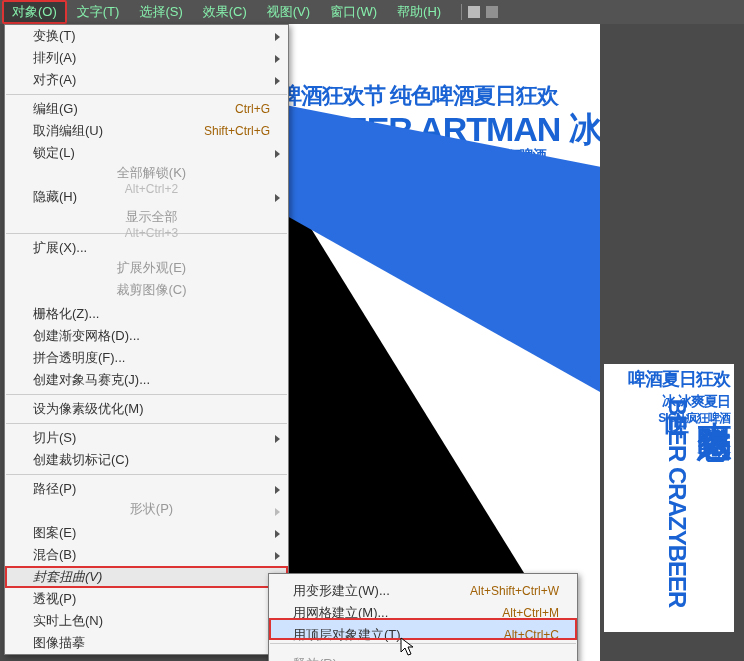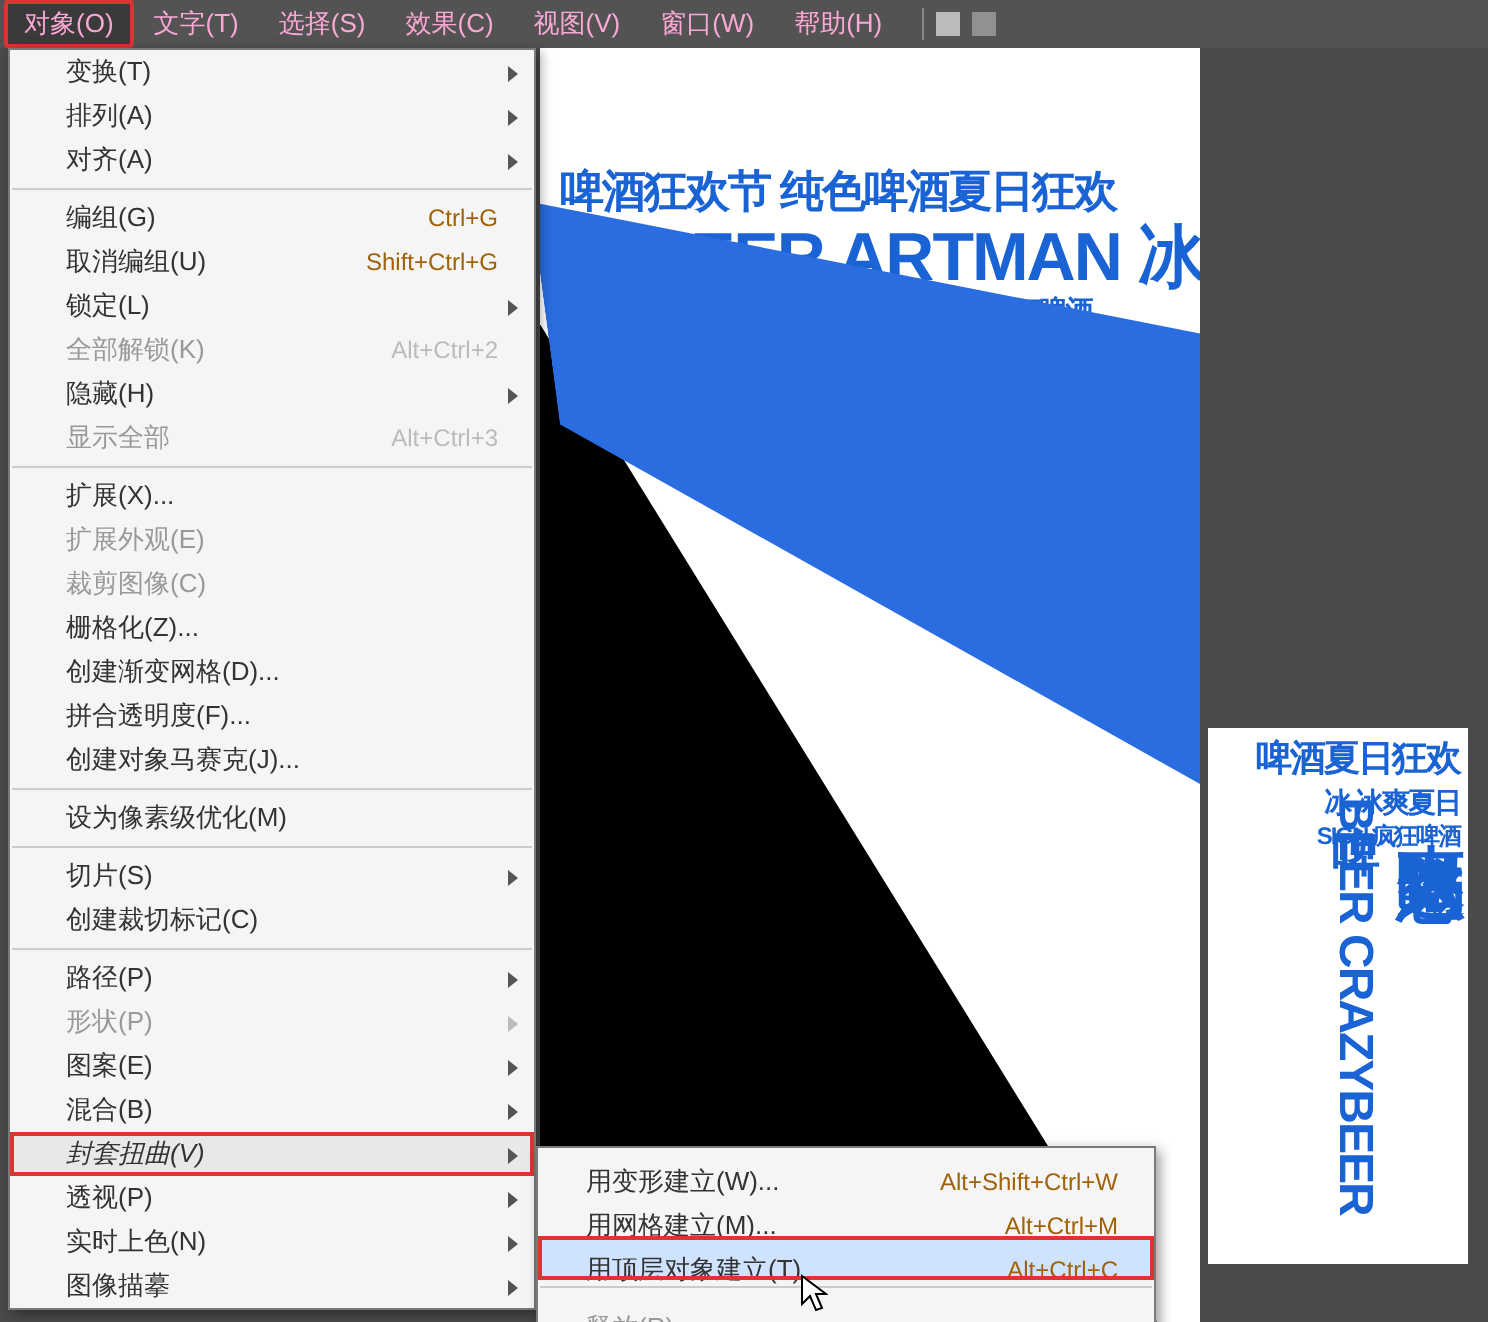--- a/index.html
+++ b/index.html
@@ -11,21 +11,21 @@
     overflow: hidden;
     position: relative;
   }
 
   
   .menubar {
     height: 24px;
     background: #535353;
     display: flex;
     align-items: center;
-    color: #f9a8d4;
+    color: #86efac;
     padding-left: 2px;
   }
   .menubar .mitem {
     padding: 3px 10px;
     cursor: default;
   }
   .menubar .mitem.active {
     background: #3a3a3a;
     border: 2px solid #d33;
     border-radius: 2px;
@@ -82,35 +82,35 @@
     transform: skewY(26deg) rotate(-8deg);
     clip-path: polygon(0 20%, 100% 0, 100% 75%, 0 45%);
   }
   .paper-right .rr { position: absolute; right: 4px; }
   .vtext { writing-mode: vertical-rl; }
 
   
   .dropdown {
     position: absolute;
     left: 4px; top: 24px;
-    width: 264px;
+    width: 285px;
     background: #f5f5f5;
     border: 1px solid #7a7a7a;
     color: #333;
     box-shadow: 2px 2px 6px rgba(0,0,0,0.4);
   }
   .dropdown .item {
     display: flex;
     align-items: center;
     justify-content: space-between;
     height: 22px;
     padding: 0 18px 0 28px;
     position: relative;
   }
-  .dropdown .item.disabled { color: #999; }
+  .dropdown .item.disabled { color: #999; flex-direction: column; }
   .dropdown .sep {
     height: 1px; background: #ccc; margin: 3px 1px;
   }
   .dropdown .arrow::after {
     content: "";
     position: absolute;
     right: 8px; top: 8px;
     border-left: 5px solid #555;
     border-top: 4px solid transparent;
     border-bottom: 4px solid transparent;

